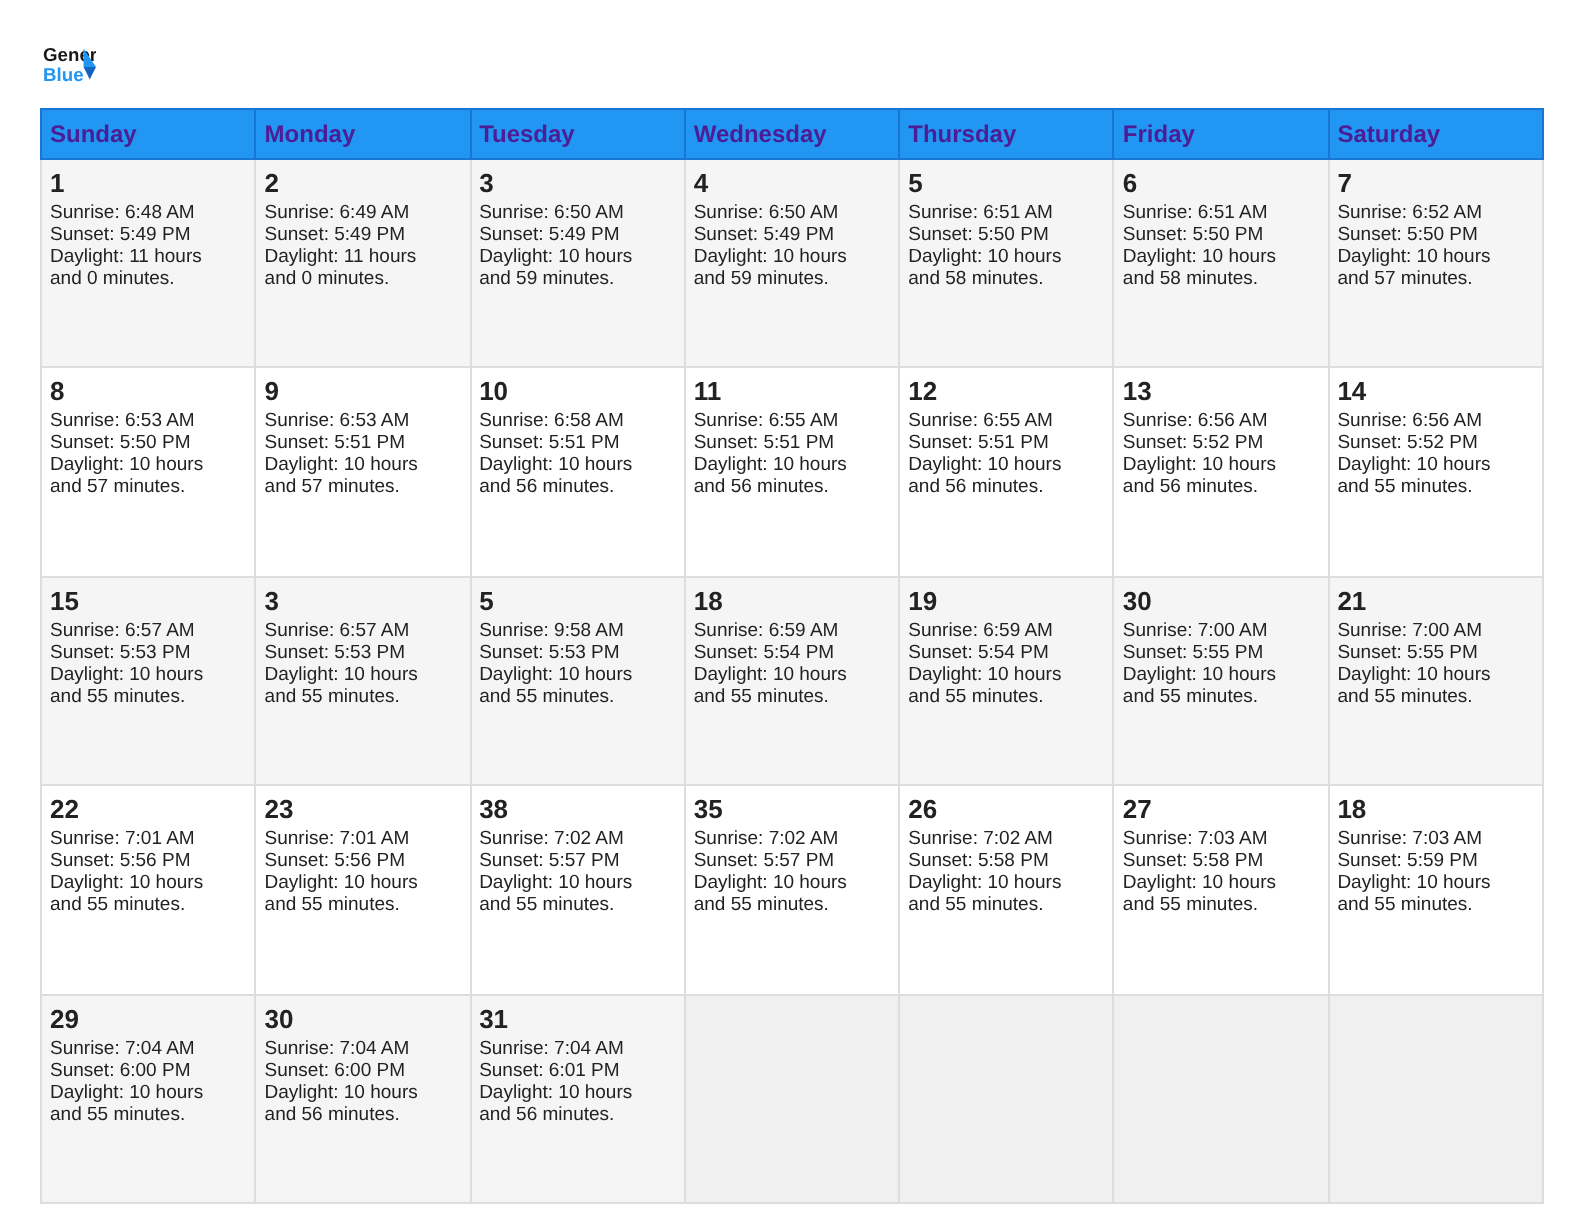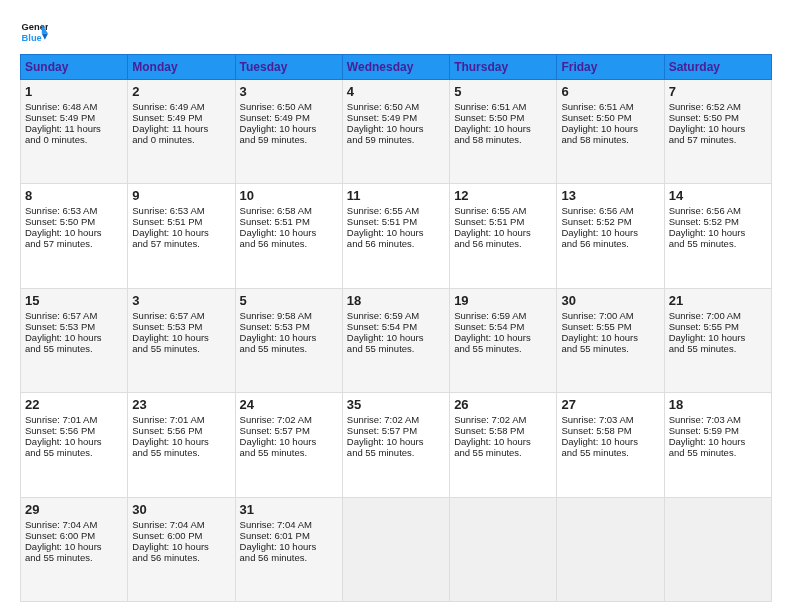--- a/index.html
+++ b/index.html
@@ -284,21 +284,21 @@
               <div>and 55 minutes.</div>
             </td>
             <td>
               <span class="day-num">23</span>
               <div>Sunrise: 7:01 AM</div>
               <div>Sunset: 5:56 PM</div>
               <div>Daylight: 10 hours</div>
               <div>and 55 minutes.</div>
             </td>
             <td>
-              <span class="day-num">24</span>
+              <span class="day-num">38</span>
               <div>Sunrise: 7:02 AM</div>
               <div>Sunset: 5:57 PM</div>
               <div>Daylight: 10 hours</div>
               <div>and 55 minutes.</div>
             </td>
             <td>
               <span class="day-num">35</span>
               <div>Sunrise: 7:02 AM</div>
               <div>Sunset: 5:57 PM</div>
               <div>Daylight: 10 hours</div>

